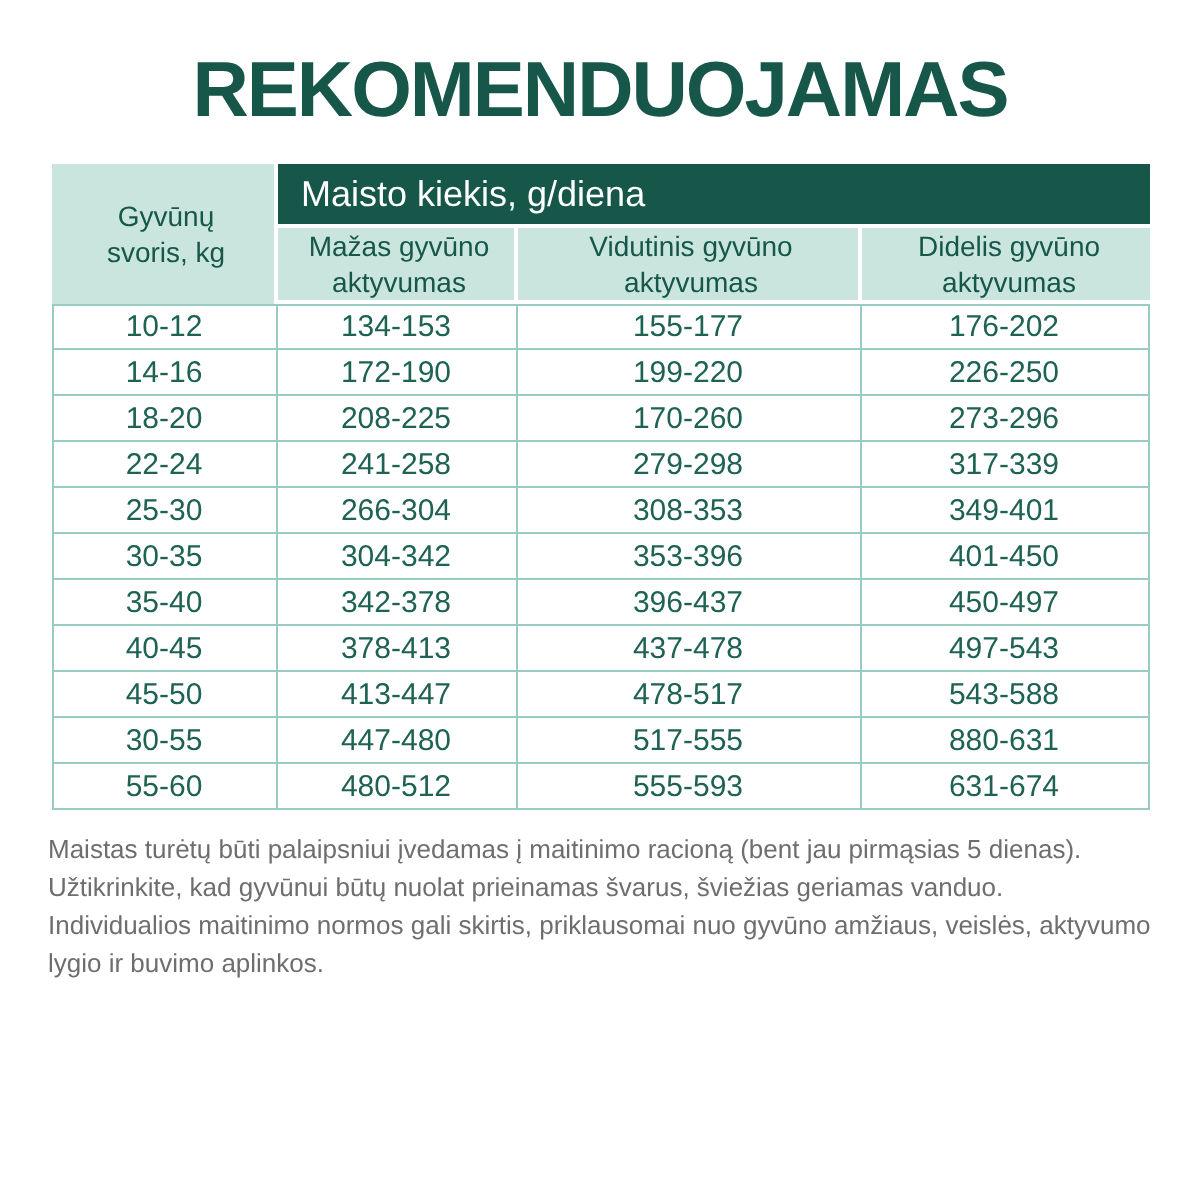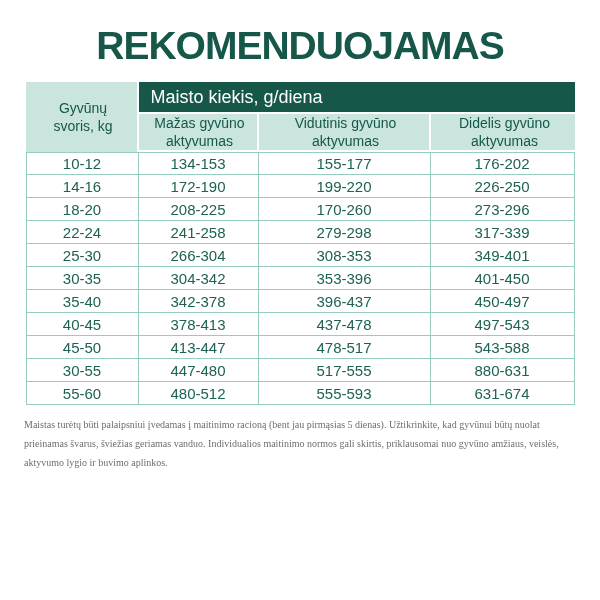--- a/index.html
+++ b/index.html
@@ -75,24 +75,23 @@
     font-size:15px;
     color:var(--text-teal);
     border-right:1px solid var(--border-teal);
     border-bottom:1px solid var(--border-teal);
   }
   tbody td:first-child{border-left:1px solid var(--border-teal);}
   tbody tr:first-child td{border-top:1px solid var(--border-teal);}
   .footnote{
     width:552px;
     margin:10px auto 0;
-    font-size:10px;
+    font-size:13px;
     line-height:19px;
     color:var(--footnote-gray);
-    font-family:Liberation Serif, serif;
   }
 </style>
 </head>
 <body>
 
 <div class="page">
 
   <div class="title">
     <div>REKOMENDUOJAMAS</div>
   </div>

